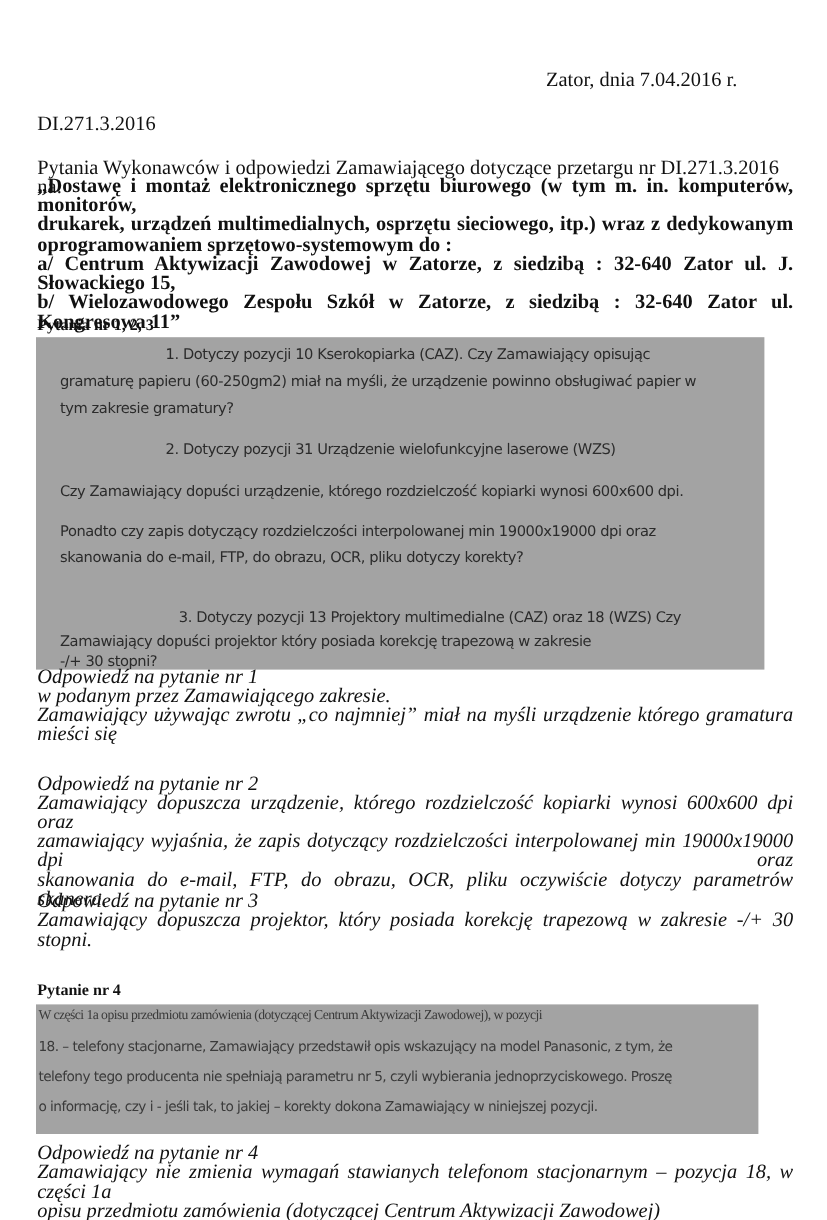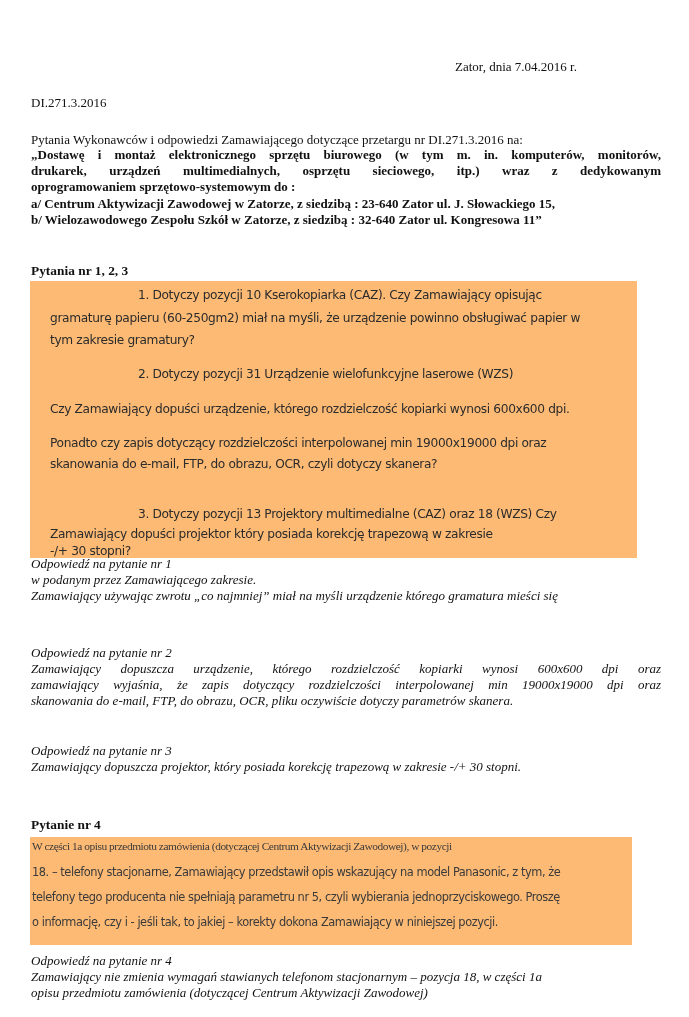--- a/index.html
+++ b/index.html
@@ -1,30 +1,30 @@
 <!DOCTYPE html>
 <html><head>
 <meta charset="utf-8">
 <style>
   html, body { margin: 0; padding: 0; background: #ffffff; }
   body {
     width: 689px; height: 1017px; position: relative; overflow: hidden;
     font-family: "Liberation Serif", serif; color: #111;
   }
   .abs { position: absolute; }
-  .serif { font-family: "Liberation Serif", serif; font-size: 13px; line-height: 16px; }
+  .serif { font-family: "Liberation Serif", serif; font-size: 17px; line-height: 16px; }
   .date { left: 455px; top: 59px; }
   .docnum { left: 31px; top: 95px; }
   .intro { left: 31px; top: 132px; width: 630px; }
   .title-block { left: 31px; top: 147px; width: 630px; font-weight: bold; text-align: justify; }
   .title-block div { line-height: 16.2px; }
   .title-block .justify-line { text-align: justify; text-align-last: justify; }
   .h-bold { font-weight: bold; font-size: 13.4px; }
   .scan {
-    background: #fdba74;
+    background: #a3a3a3;
     font-family: "DejaVu Sans", sans-serif; color: #2b2b2b;
     font-size: 12.2px; letter-spacing: -0.35px;
   }
   .scan p { margin: 0; position: absolute; white-space: nowrap; }
   .scan2 { font-size: 11.4px; letter-spacing: -0.45px; color: #3a3a3a; }
   .ans { left: 31px; width: 630px; font-style: italic; }
   .ans .body { text-align: justify; }
   .ans .body.last-justify div.j { text-align: justify; text-align-last: justify; }
 </style>
 </head>
@@ -33,35 +33,35 @@
 <div>
 
   <div class="abs serif date">Zator, dnia 7.04.2016 r.</div>
   <div class="abs serif docnum">DI.271.3.2016</div>
   <div class="abs serif intro">Pytania Wykonawców i odpowiedzi Zamawiającego dotyczące przetargu nr DI.271.3.2016 na:</div>
 
   <div class="abs serif title-block">
     <div class="justify-line">„Dostawę i montaż elektronicznego sprzętu biurowego (w tym m. in. komputerów, monitorów,</div>
     <div class="justify-line">drukarek, urządzeń multimedialnych, osprzętu sieciowego, itp.) wraz z dedykowanym</div>
     <div>oprogramowaniem sprzętowo-systemowym do :</div>
-    <div>a/ Centrum Aktywizacji Zawodowej w Zatorze, z siedzibą : 23-640 Zator ul.  J. Słowackiego 15,</div>
+    <div>a/ Centrum Aktywizacji Zawodowej w Zatorze, z siedzibą : 32-640 Zator ul.  J. Słowackiego 15,</div>
     <div>b/ Wielozawodowego Zespołu Szkół w Zatorze, z siedzibą : 32-640 Zator ul. Kongresowa 11”</div>
   </div>
 
   <div class="abs serif h-bold" style="left:31px; top:263px;">Pytania nr 1, 2, 3</div>
 
   <div class="abs scan" style="left:30px; top:281px; width:607px; height:277px;">
     <p style="left:108px; top:7px;">1. Dotyczy pozycji 10 Kserokopiarka (CAZ). Czy Zamawiający opisując</p>
     <p style="left:20px; top:30px;">gramaturę papieru (60-250gm2) miał na myśli, że urządzenie powinno obsługiwać papier w</p>
     <p style="left:20px; top:52px;">tym zakresie gramatury?</p>
     <p style="left:108px; top:86px;">2. Dotyczy pozycji 31 Urządzenie wielofunkcyjne laserowe (WZS)</p>
     <p style="left:20px; top:121px;">Czy Zamawiający dopuści urządzenie, którego rozdzielczość kopiarki wynosi 600x600 dpi.</p>
     <p style="left:20px; top:155px;">Ponadto czy zapis dotyczący rozdzielczości interpolowanej min 19000x19000 dpi oraz</p>
-    <p style="left:20px; top:176px;">skanowania do e-mail, FTP, do obrazu, OCR, czyli dotyczy skanera?</p>
-    <p style="left:108px; top:226px;">3. Dotyczy pozycji 13 Projektory multimedialne (CAZ) oraz 18 (WZS) Czy</p>
+    <p style="left:20px; top:176px;">skanowania do e-mail, FTP, do obrazu, OCR, pliku dotyczy korekty?</p>
+    <p style="left:119px; top:226px;">3. Dotyczy pozycji 13 Projektory multimedialne (CAZ) oraz 18 (WZS) Czy</p>
     <p style="left:20px; top:246px;">Zamawiający dopuści projektor który posiada korekcję trapezową w zakresie</p>
     <p style="left:20px; top:264px; line-height:12px;">-/+ 30 stopni?</p>
   </div>
 
   <div class="abs serif ans" style="top:556px;">
     <div>Odpowiedź na pytanie nr 1</div>
     <div class="body">
       <div>w podanym przez Zamawiającego zakresie.</div>
       <div>Zamawiający używając zwrotu „co najmniej” miał na myśli urządzenie którego gramatura mieści się</div>
     </div>

